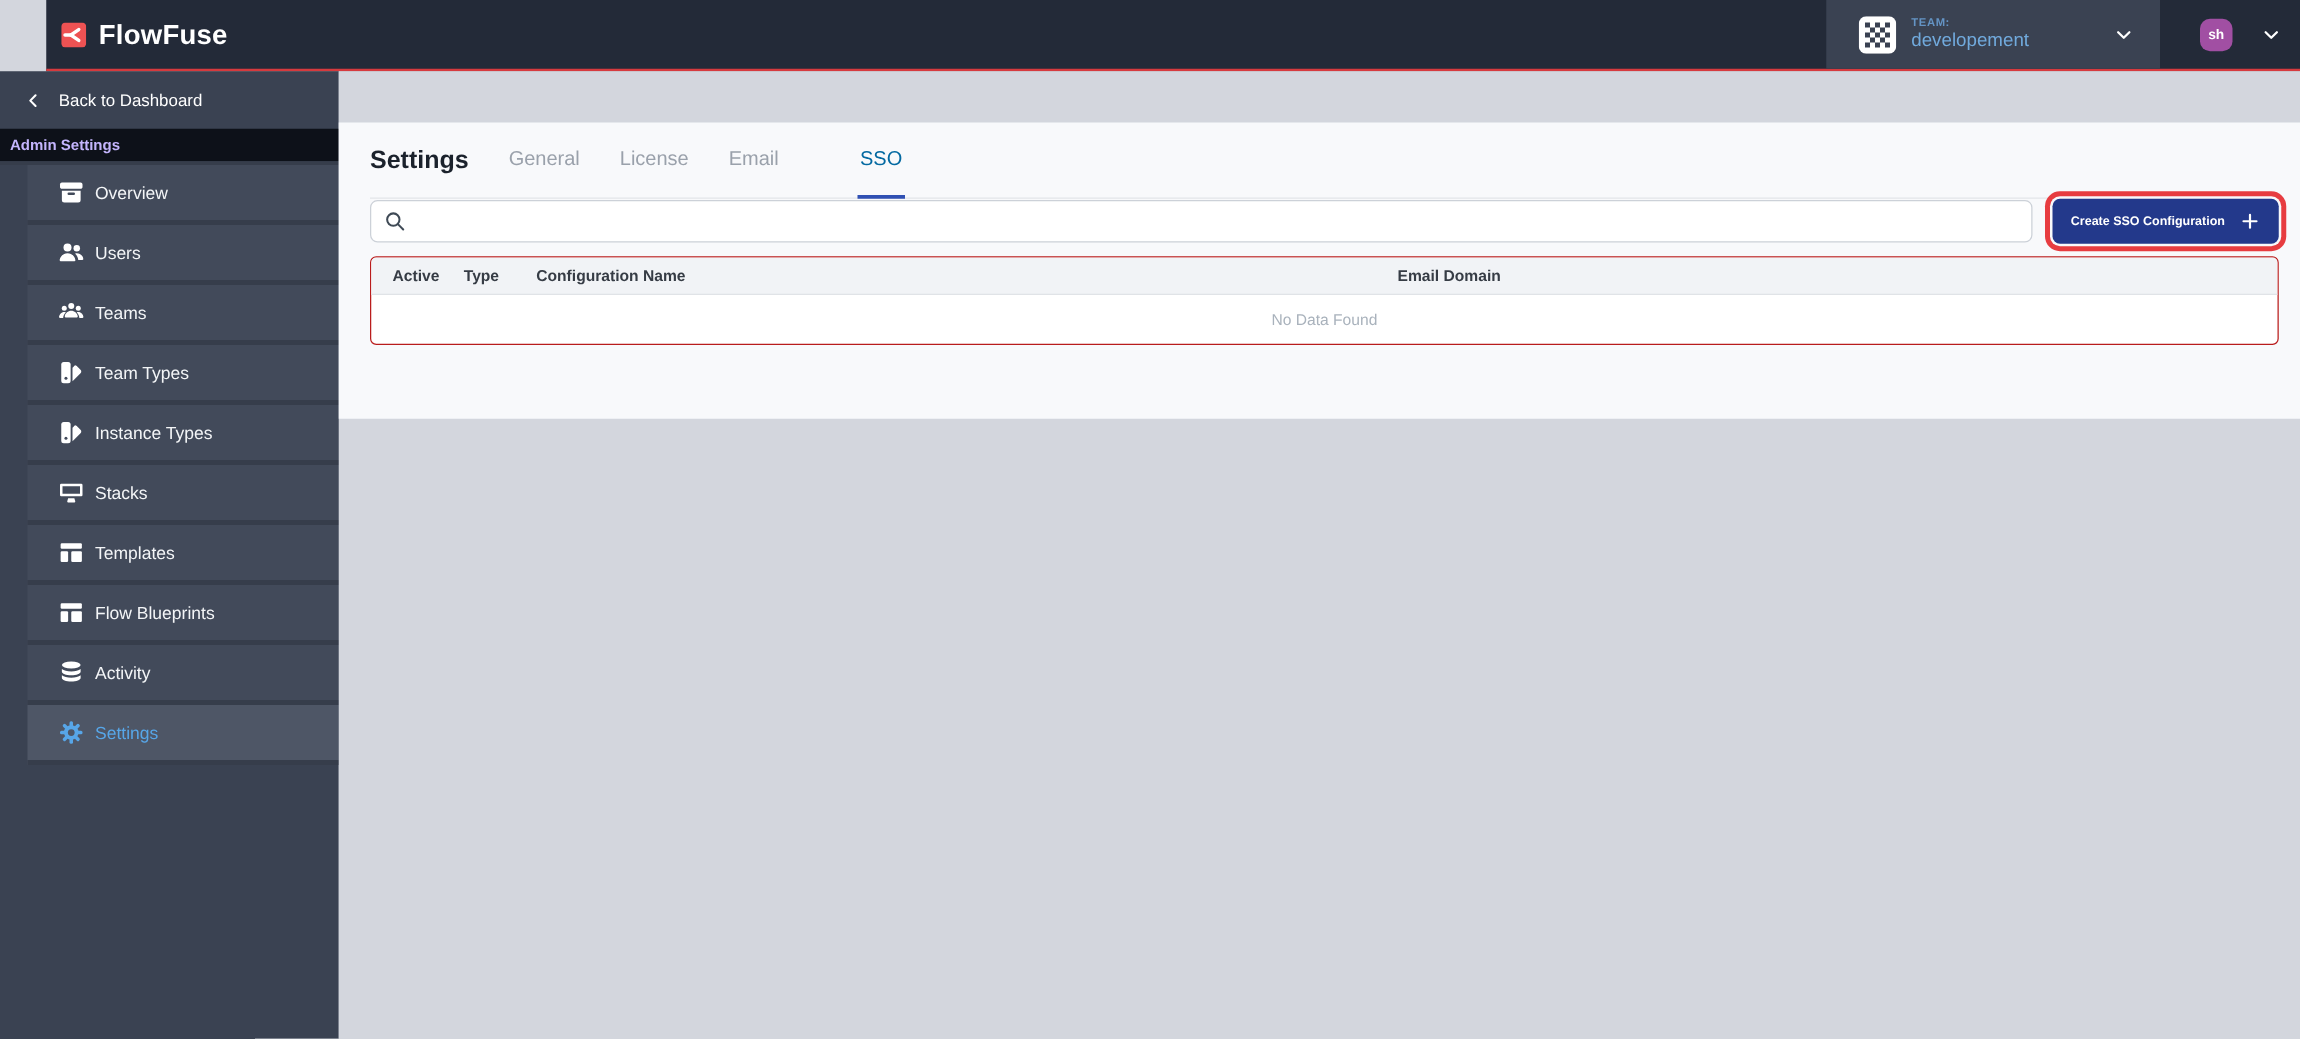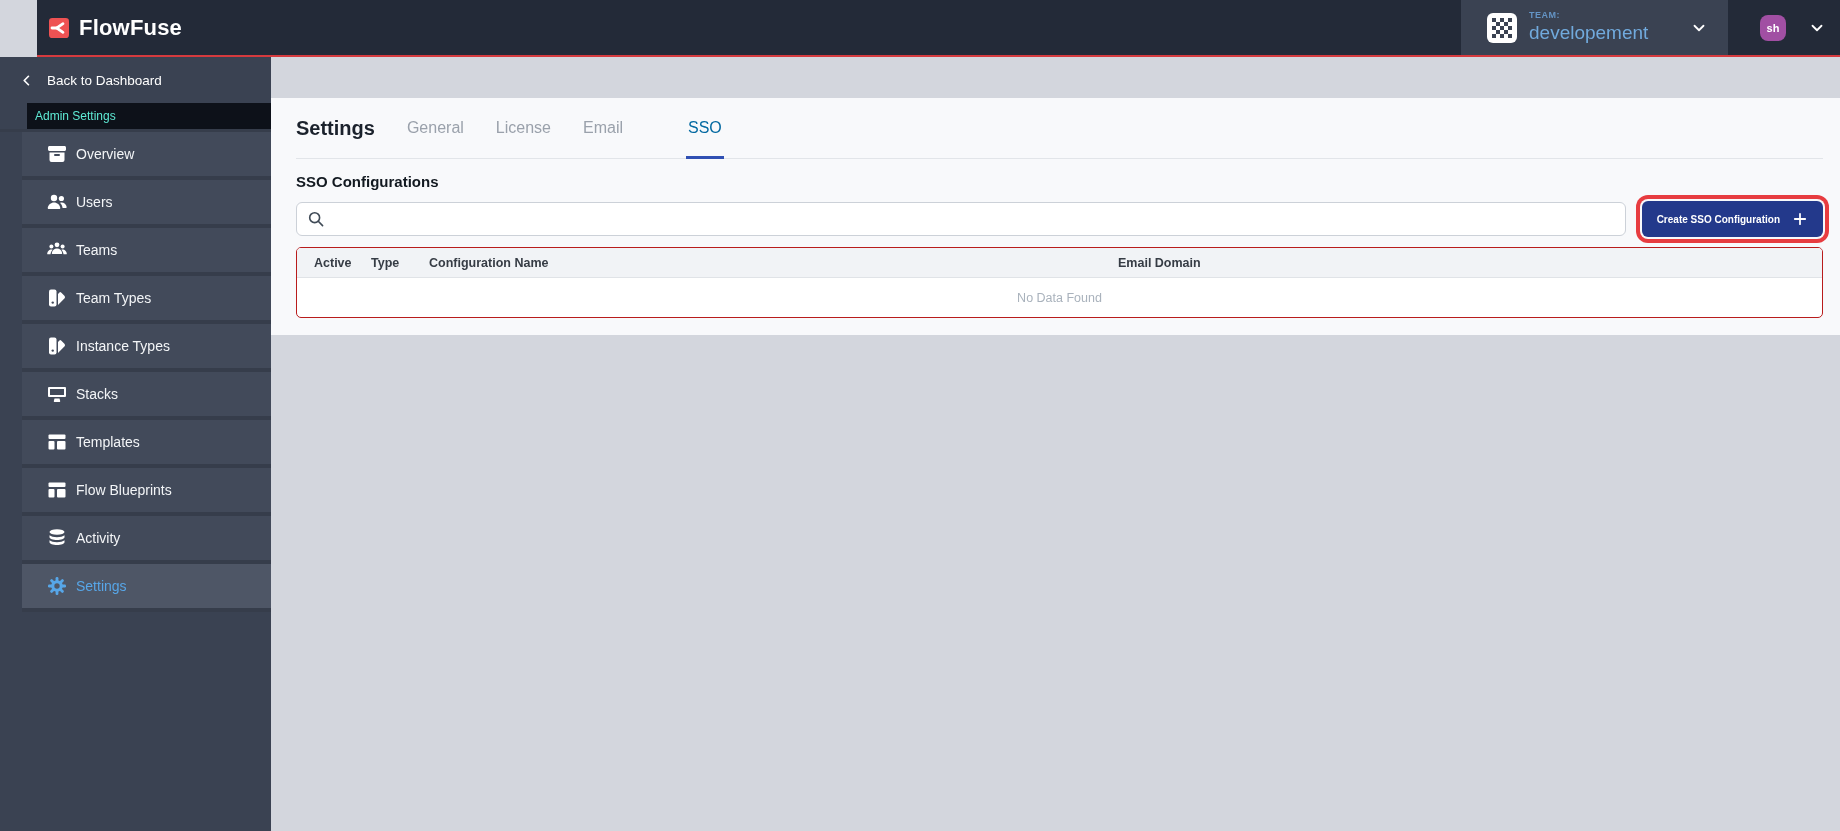--- a/index.html
+++ b/index.html
@@ -9,33 +9,33 @@
   
   .navbar { position:absolute; top:0; left:0; right:0; height:57px; background:#232a38;
             border-bottom:2px solid #d63a3e; display:flex; align-items:stretch;margin-left:37px; }
   .brand { display:flex; align-items:center; gap:10px; padding-left:12px; cursor:pointer; }
   .brand-name { font-size:22px; font-weight:bold; color:#fff; letter-spacing:.2px; }
   .nav-right { margin-left:auto; display:flex; align-items:stretch; }
   .team-select { width:267px; background:#3a4252; display:flex; align-items:center;
                  padding:0 20px 0 26px; gap:12px; cursor:pointer; }
   .team-texts { display:flex; flex-direction:column; line-height:1.25; }
   .team-label { font-size:9px; font-weight:bold; color:#6494c5; letter-spacing:.5px; }
-  .team-name { font-size:19px; color:#71aadd; }
+  .team-name { font-size:15px; color:#71aadd; }
   .team-chevron { margin-left:auto; }
   .user-area { display:flex; align-items:center; padding:0 14px 0 32px; gap:22px; cursor:pointer; }
   .avatar { width:26px; height:26px; border-radius:8px; background:#a14fa3; color:#fff;
             font-size:11px; font-weight:bold; display:flex; align-items:center; justify-content:center; }
 
   
   .sidebar { position:absolute; top:57px; left:0; bottom:0; width:271px; background:#3a4252;
              display:flex; flex-direction:column; }
   .back-row { height:46px; display:flex; align-items:center; padding-left:20px; gap:14px;
               color:#fff; font-size:13.5px; cursor:pointer; flex:none; }
-  .admin-label { background:#0d1119; color:#5eead4; font-size:12px; font-weight:normal;
-                 padding:6px 8px; flex:none;margin-left:27px; }
+  .admin-label { background:#0d1119; color:#c4b5fd; font-size:12px; font-weight:bold;
+                 padding:6px 8px; flex:none; }
   .nav-list { list-style:none; border-top:3px solid #363d4b; }
   .nav-item { height:48px; background:#424a5a; display:flex; align-items:center;
               padding-left:25px; gap:9px; border-bottom:4px solid #363d4b; cursor:pointer;margin-left:22px; }
   .nav-item span.lbl { color:#f3f5f7; font-size:14px; }
   .nav-item.active { background:#4e5666; }
   .nav-item.active span.lbl { color:#57a6e8; }
   .icon20 { width:20px; height:20px; flex:none; }
 
   
   .main { position:absolute; left:271px; top:57px; right:0; bottom:0; background:#d3d6dd; }
@@ -221,21 +221,20 @@
 <div class="main">
   <div class="band">
     <div class="page-header">
       <span class="page-title">Settings</span>
       <span class="tab">General</span>
       <span class="tab">License</span>
       <span class="tab">Email</span>
       <span class="tab active">SSO</span>
     </div>
 
-    <div class="section-title">SSO Configurations</div>
 
     <div class="controls">
       <div class="search-box">
         <svg width="18" height="18" viewBox="0 0 20 20">
           <circle cx="8.5" cy="8.5" r="5.5" fill="none" stroke="#3f4a56" stroke-width="1.8"></circle>
           <path d="M12.8 12.8 L17.3 17.3" stroke="#3f4a56" stroke-width="1.8" stroke-linecap="round"></path>
         </svg>
         <input type="text" placeholder="" style="">
       </div>
       <button class="create-btn">

